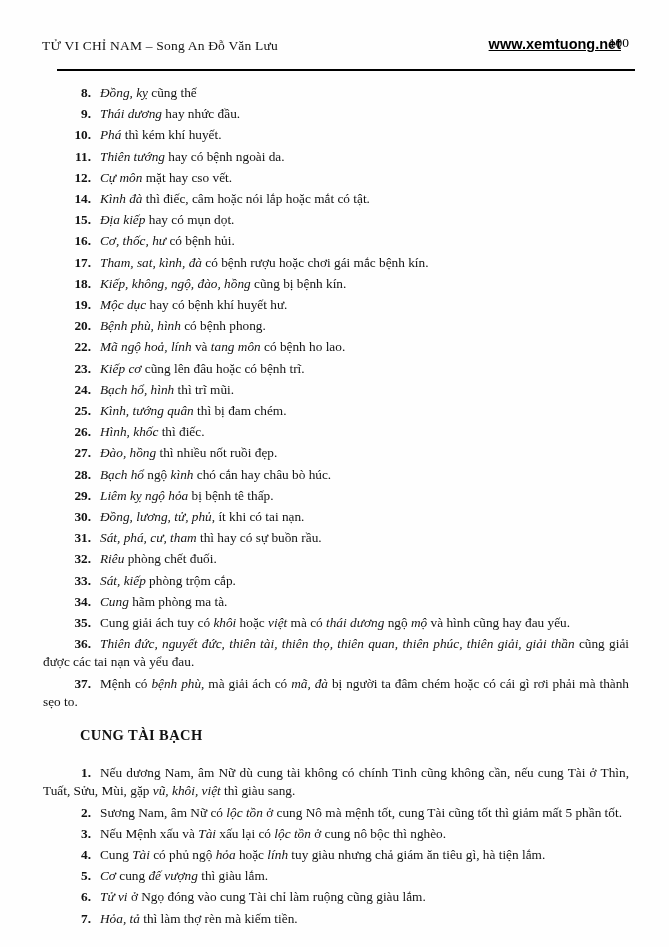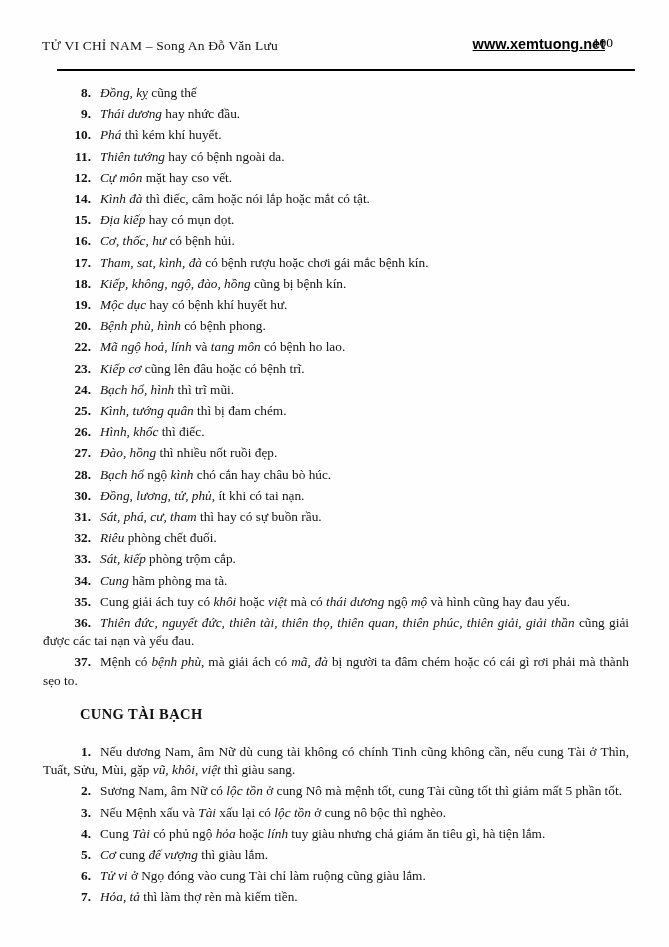--- a/index.html
+++ b/index.html
@@ -6,21 +6,21 @@
   .page {
     position:relative;
     width:669px; height:947px;
     margin:0 auto;
     background:#fefefe;
     font-family:"Liberation Serif","DejaVu Serif",serif;
     color:#121212;
     overflow:hidden;
     box-shadow:0 0 4px rgba(0,0,0,.25);
   }
-  .header { position:absolute; top:36px; left:42px; right:60px; height:20px; }
+  .header { position:absolute; top:36px; left:42px; right:44px; height:20px; }
   .header-title { font-size:13.5px; letter-spacing:.2px; }
   .header-link {
     position:absolute; right:4px; top:0;
     font-family:"Liberation Sans","DejaVu Sans",sans-serif;
     font-weight:bold; font-size:14.5px;
     text-decoration:underline; cursor:pointer;
   }
   .page-num {
     position:absolute; right:-4px; top:-1px;
     font-size:13.5px; color:#000000; z-index:2;
@@ -68,20 +68,21 @@
         <p class="item"><span class="num">18.</span><span class="it">Kiếp, không, ngộ, đào, hồng</span><span> cũng bị bệnh kín.</span></p>
         <p class="item"><span class="num">19.</span><span class="it">Mộc dục</span><span> hay có bệnh khí huyết hư.</span></p>
         <p class="item"><span class="num">20.</span><span class="it">Bệnh phù, hình</span><span> có bệnh phong.</span></p>
         <p class="item"><span class="num">22.</span><span class="it">Mã ngộ hoả, lính</span><span> và </span><span class="it">tang môn</span><span> có bệnh ho lao.</span></p>
         <p class="item"><span class="num">23.</span><span class="it">Kiếp cơ</span><span> cũng lên đâu hoặc có bệnh trĩ.</span></p>
         <p class="item"><span class="num">24.</span><span class="it">Bạch hổ, hình</span><span> thì trĩ mũi.</span></p>
         <p class="item"><span class="num">25.</span><span class="it">Kình, tướng quân</span><span> thì bị đam chém.</span></p>
         <p class="item"><span class="num">26.</span><span class="it">Hình, khốc</span><span> thì điếc.</span></p>
         <p class="item"><span class="num">27.</span><span class="it">Đào, hồng</span><span> thì nhiều nốt ruồi đẹp.</span></p>
         <p class="item"><span class="num">28.</span><span class="it">Bạch hổ</span><span> ngộ </span><span class="it">kình</span><span> chó cắn hay châu bò húc.</span></p>
+        <p class="item"><span class="num">29.</span><span class="it">Liêm kỵ ngộ hỏa</span><span> bị bệnh tê thấp.</span></p>
         <p class="item"><span class="num">30.</span><span class="it">Đồng, lương, tử, phủ</span><span>, ít khi có tai nạn.</span></p>
         <p class="item"><span class="num">31.</span><span class="it">Sát, phá, cư, tham</span><span> thì hay có sự buồn rầu.</span></p>
         <p class="item"><span class="num">32.</span><span class="it">Riêu</span><span> phòng chết đuối.</span></p>
         <p class="item"><span class="num">33.</span><span class="it">Sát, kiếp</span><span> phòng trộm cắp.</span></p>
         <p class="item"><span class="num">34.</span><span class="it">Cung</span><span> hãm phòng ma tà.</span></p>
         <p class="item"><span class="num">35.</span><span>Cung giải ách tuy có </span><span class="it">khôi</span><span> hoặc </span><span class="it">việt</span><span> mà có </span><span class="it">thái dương</span><span> ngộ </span><span class="it">mộ</span><span> và hình cũng hay đau yếu.</span></p>
         <p class="item"><span class="num">36.</span><span class="it">Thiên đức, nguyết đức, thiên tài, thiên thọ, thiên quan, thiên phúc, thiên giải, giải thần</span><span> cũng giải được các tai nạn và yểu đau.</span></p>
         <p class="item"><span class="num">37.</span><span>Mệnh có </span><span class="it">bệnh phù</span><span>, mà giải ách có </span><span class="it">mã, đà</span><span> bị người ta đâm chém hoặc có cái gì rơi phải mà thành sẹo to.</span></p>
       </div>
     <h2 class="section-heading">CUNG TÀI BẠCH</h2>

